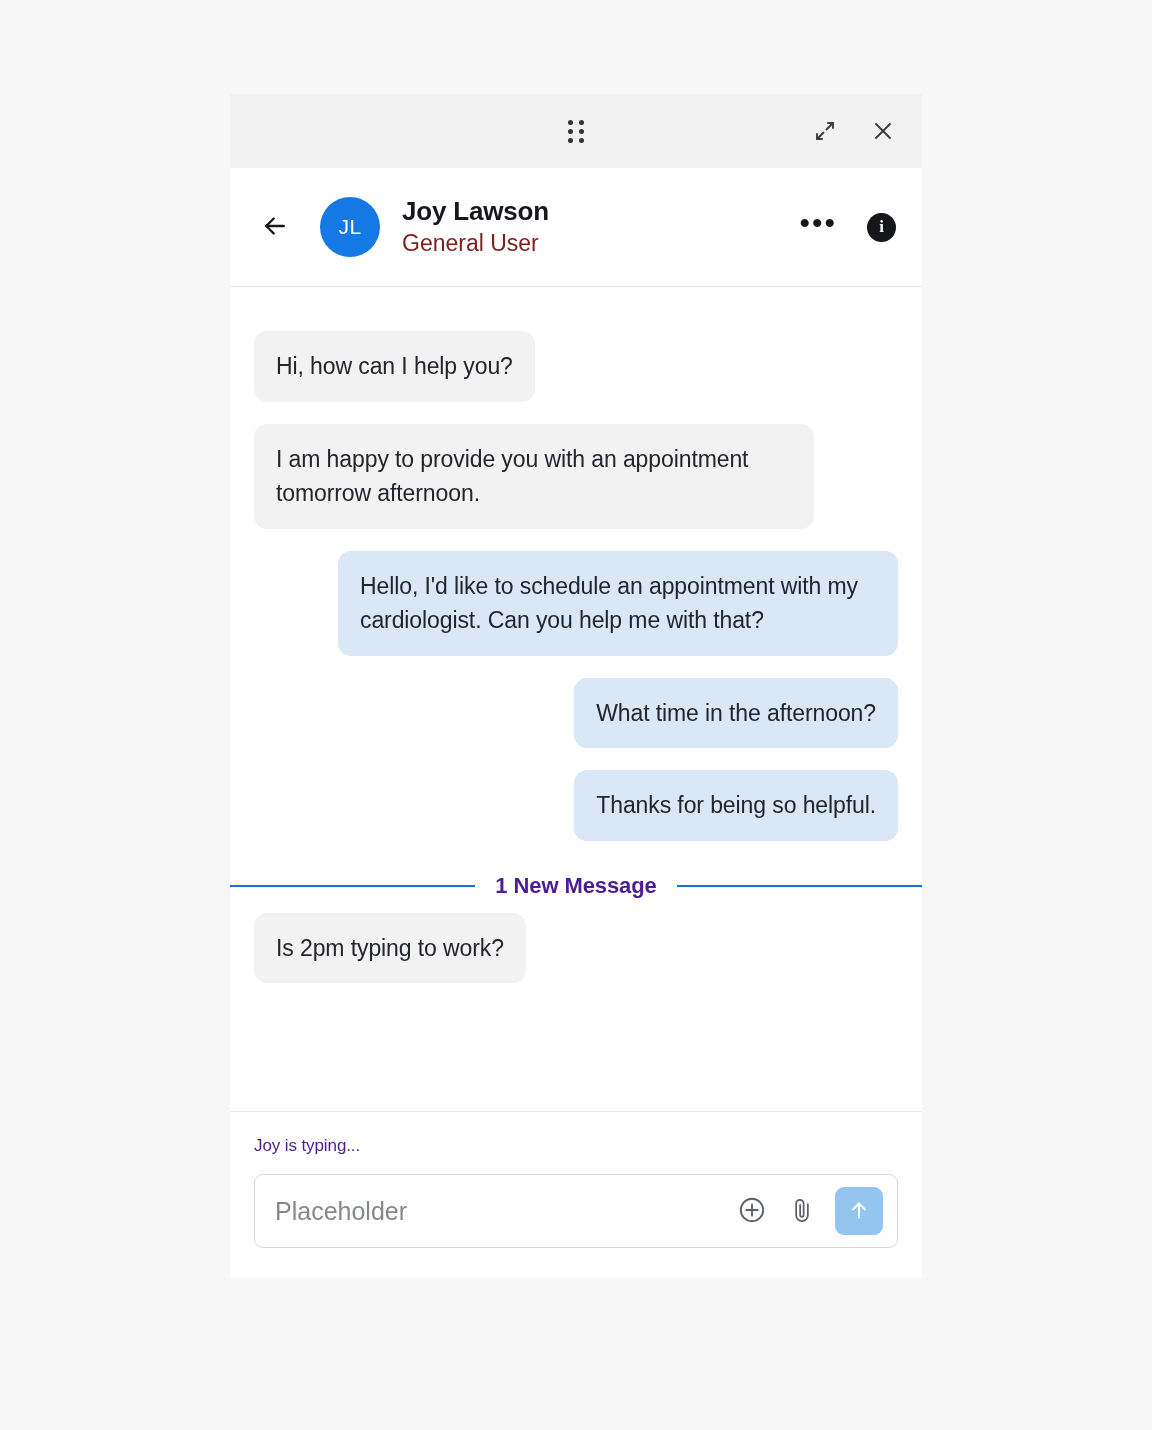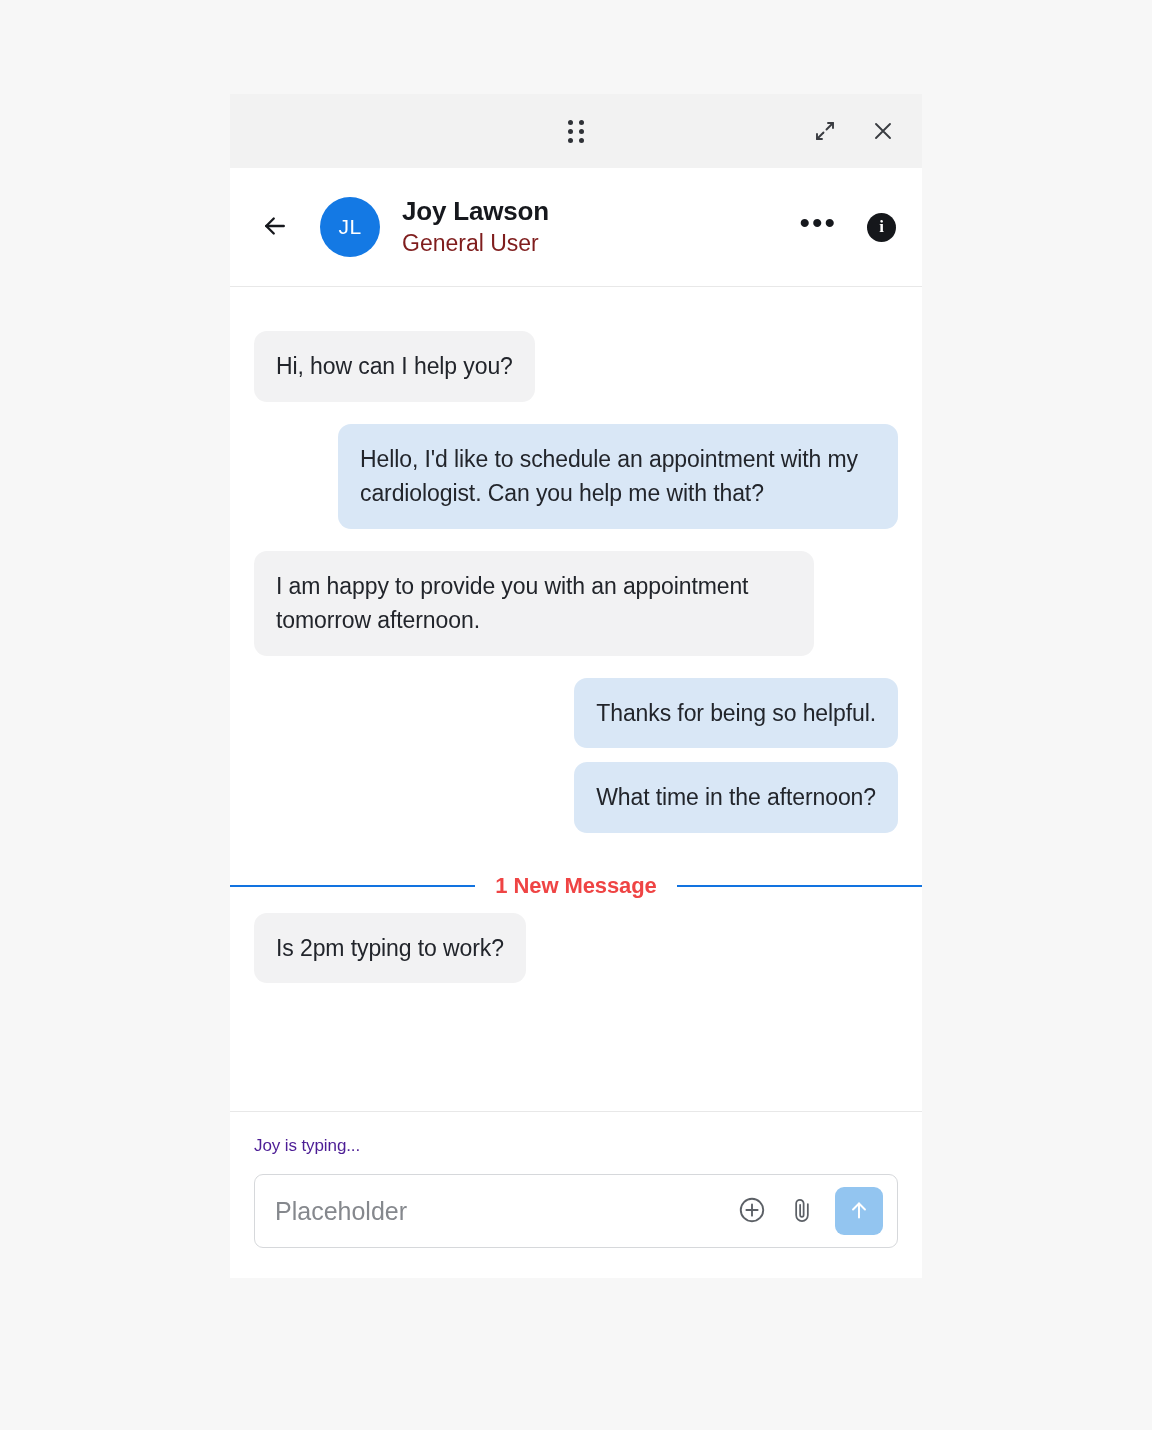--- a/index.html
+++ b/index.html
@@ -215,21 +215,21 @@
     padding: 0;
   }
   .new-divider .line {
     flex: 1 1 auto;
     height: 2px;
     background: #1273e0;
   }
   .new-divider .label {
     font-size: 22px;
     font-weight: bold;
-    color: #ef4444;
+    color: #4c1d95;
     white-space: nowrap;
     letter-spacing: -0.1px;
   }
 
   
   .composer {
     flex: 0 0 auto;
     border-top: 1px solid #e8e8e8;
     padding: 24px 24px 30px 24px;
     background: #fff;
@@ -349,34 +349,34 @@
         <button class="info-btn">i</button>
       </div>
     </div>
 
     <div class="messages">
 
       <div class="msg-row incoming">
         <div class="bubble gray">Hi, how can I help you?</div>
       </div>
 
+      <div class="msg-row incoming">
+        <div class="bubble gray">I am happy to provide you with an appointment tomorrow afternoon.</div>
+      </div>
+
       <div class="msg-row outgoing">
         <div class="bubble blue">Hello, I'd like to schedule an appointment with my cardiologist. Can you help me with that?</div>
       </div>
 
-      <div class="msg-row incoming">
-        <div class="bubble gray">I am happy to provide you with an appointment tomorrow afternoon.</div>
+      <div class="msg-row outgoing">
+        <div class="bubble blue">What time in the afternoon?</div>
       </div>
 
       <div class="msg-row outgoing tight">
         <div class="bubble blue">Thanks for being so helpful.</div>
-      </div>
-
-      <div class="msg-row outgoing">
-        <div class="bubble blue">What time in the afternoon?</div>
       </div>
 
       <div class="new-divider">
         <span class="line"></span>
         <span class="label">1 New Message</span>
         <span class="line"></span>
       </div>
 
       <div class="msg-row incoming">
         <div class="bubble gray">Is 2pm typing to work?</div>

